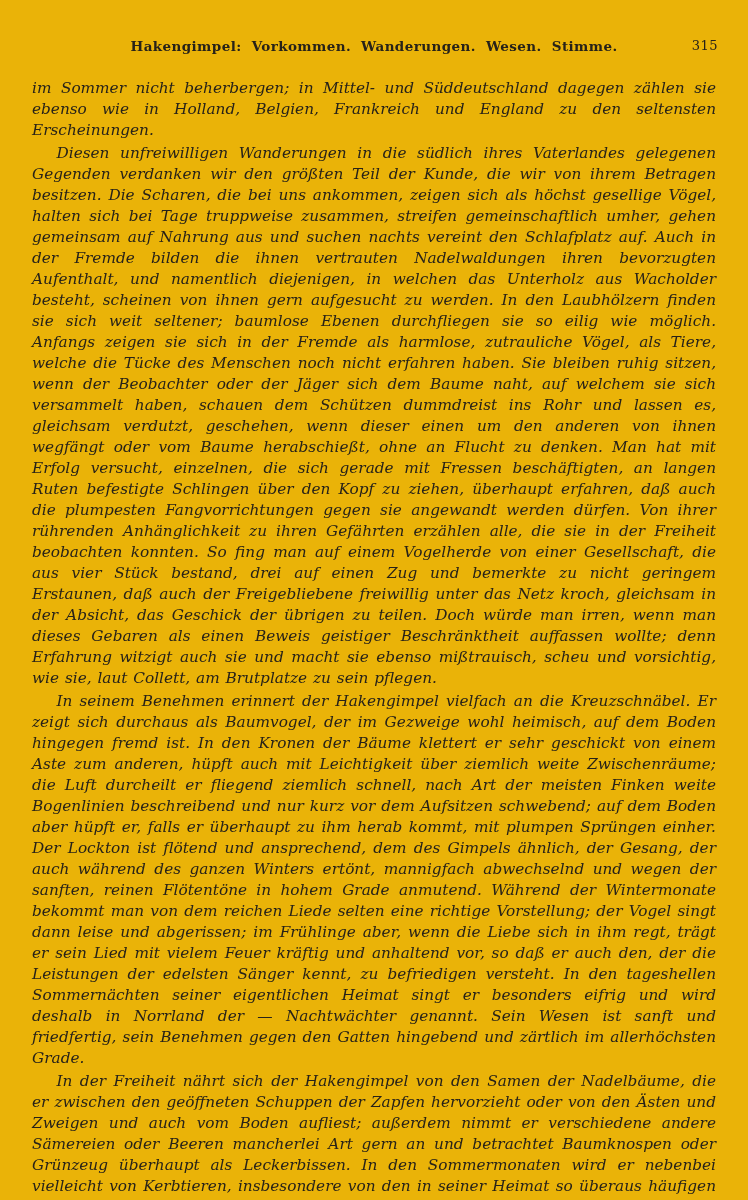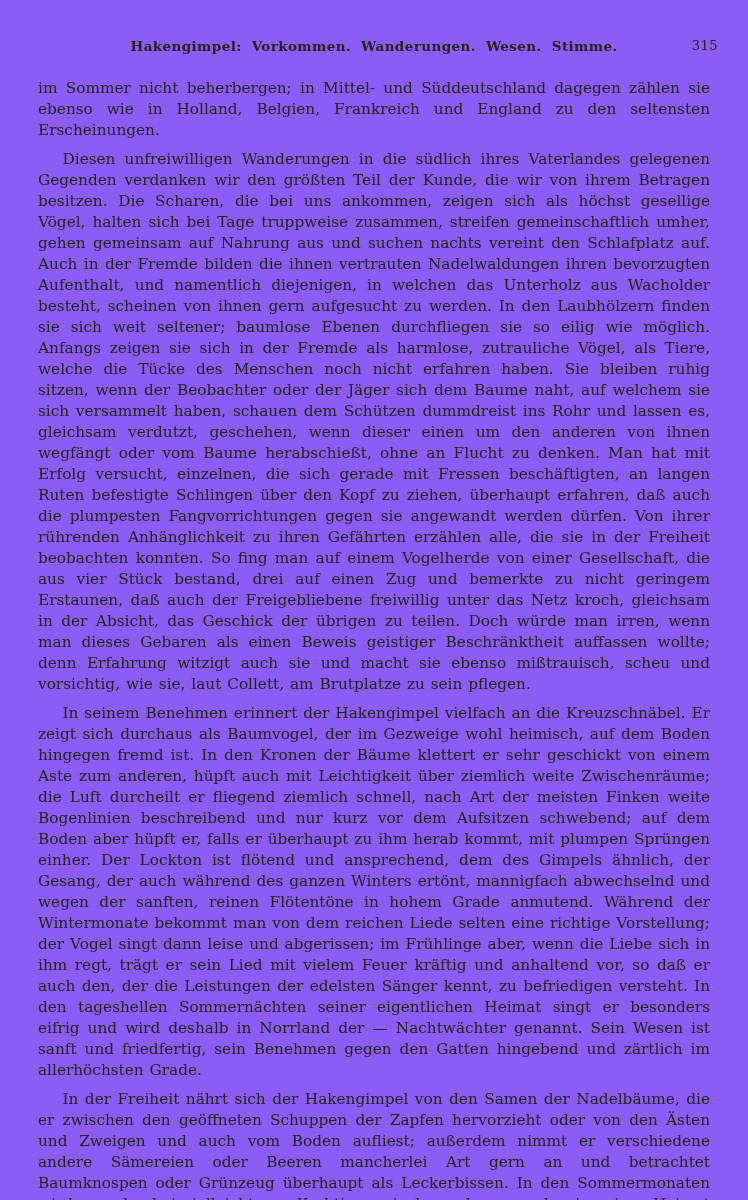--- a/index.html
+++ b/index.html
@@ -6,21 +6,21 @@
     margin: 0;
     padding: 0;
     background: #f4f2ec;
   }
   .page {
     position: relative;
     width: 748px;
     height: 1200px;
     margin: 0 auto;
     box-sizing: border-box;
-    background: #8b5cf6;
+    background: #eab308;
     color: #272219;
     font-family: "DejaVu Serif", "Liberation Serif", serif;
     padding: 36px 30px 0 30px;
     overflow: hidden;
   }
   .running-head {
     position: relative;
     height: 20px;
     margin-bottom: 22px;
     font-size: 13.5px;
@@ -35,27 +35,28 @@
   }
   .head-page {
     position: absolute;
     right: 0;
     top: 0;
     font-size: 13px;
     font-weight: normal;
     letter-spacing: 0.5px;
   }
   .body-text p {
-    margin: 8px;
+    margin: 2px;
     text-align: justify;
     font-size: 15.3px;
     line-height: 21px;
     text-indent: 1.6em;
     word-spacing: 1px;
     hyphens: auto;
+    font-style: italic;
     -webkit-hyphens: auto;
   }
   .body-text p.no-indent {
     text-indent: 0;
   }
 </style>
 </head>
 <body>
 
 <div class="page">

